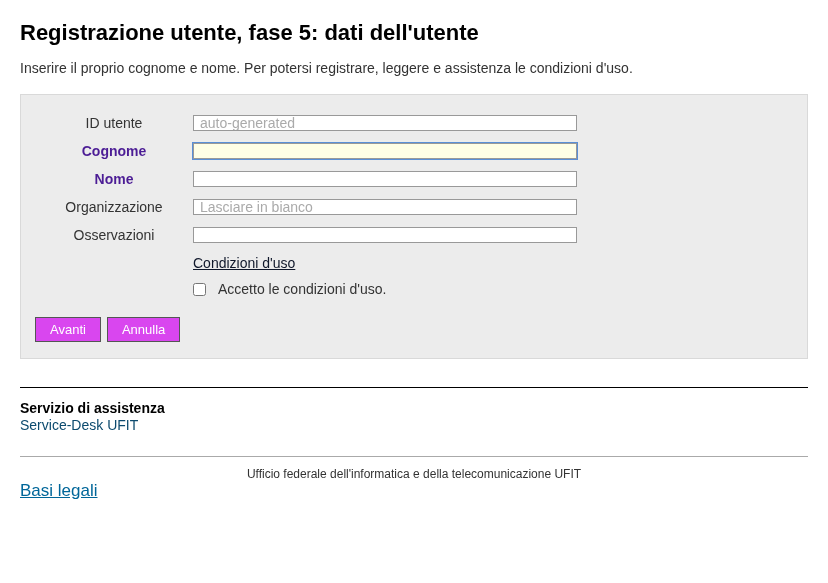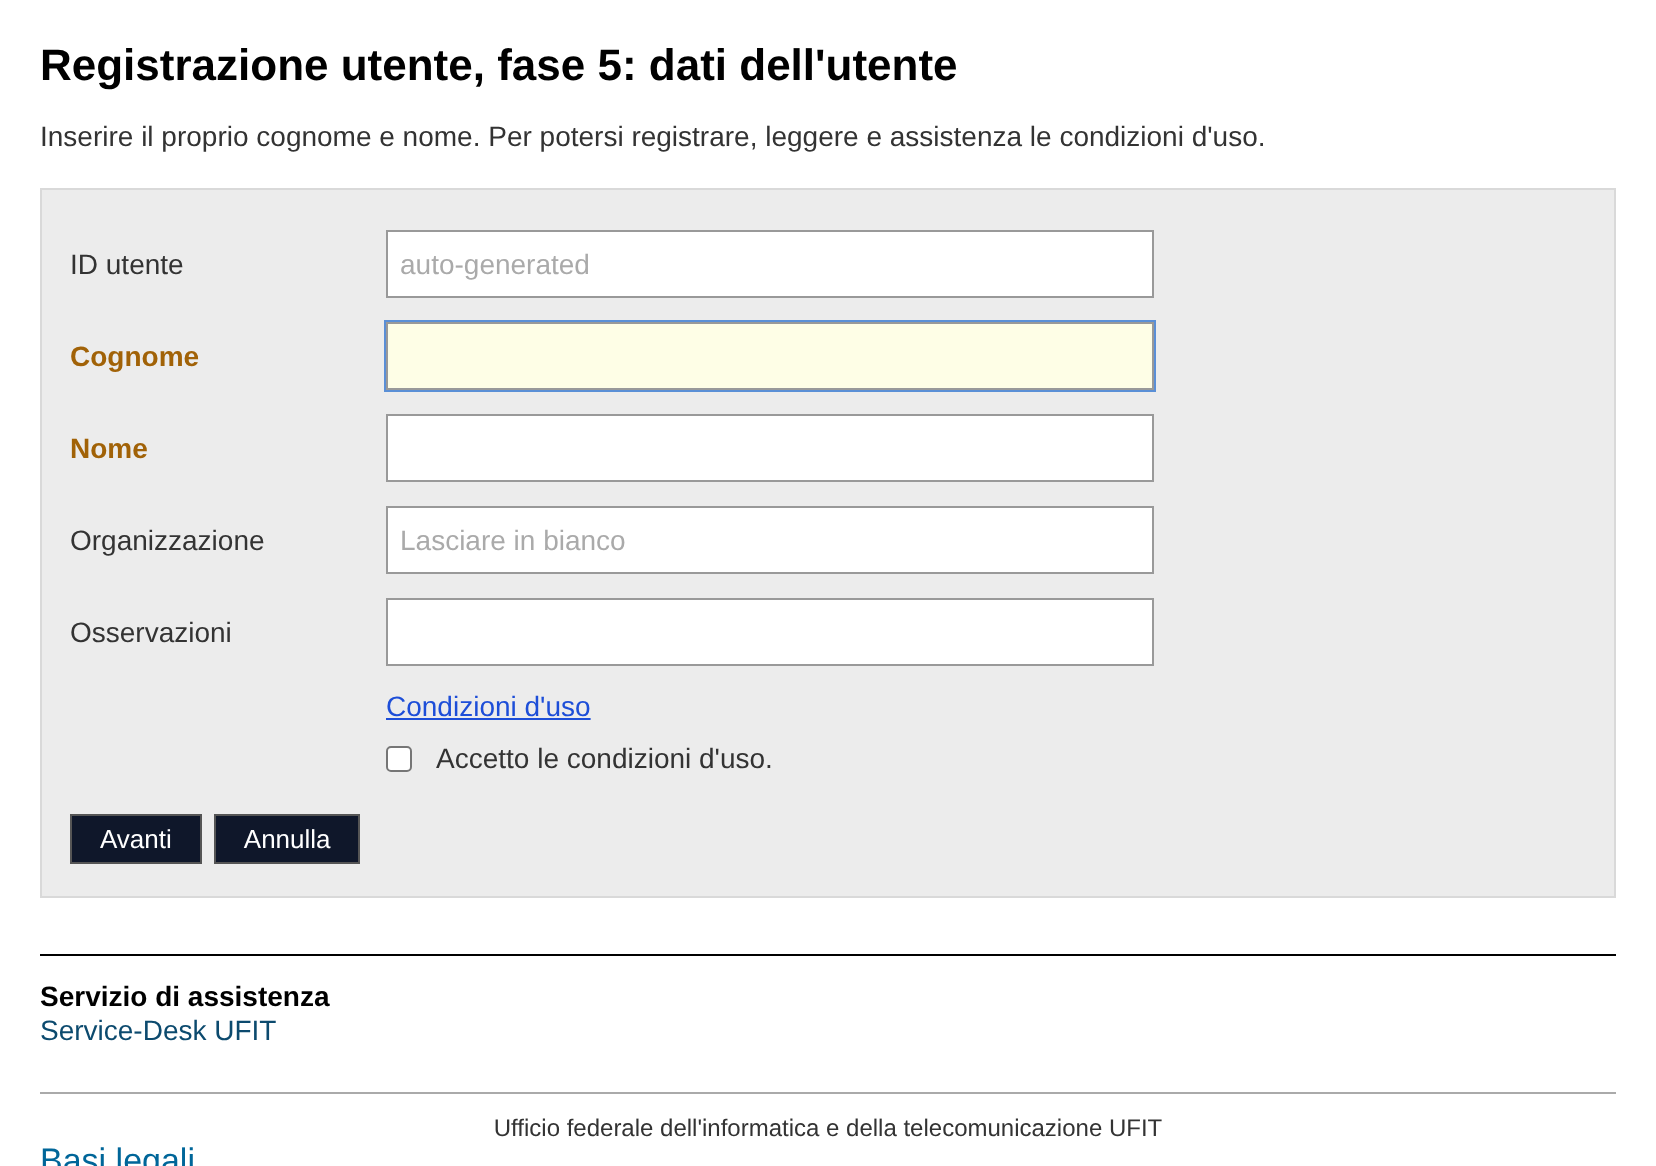--- a/index.html
+++ b/index.html
@@ -32,48 +32,49 @@
   }
   .form-row {
     display: flex;
     align-items: center;
     margin-bottom: 12px;
   }
   .form-label {
     width: 158px;
     font-size: 14px;
     color: #333;
+    text-align: center;
   }
   .form-label.required {
     font-weight: bold;
-    color: #a16207;
+    color: #4c1d95;
   }
   .form-input {
     width: 384px;
-    height: 34px;
+    height: 16px;
     padding: 2px 6px;
     font-size: 14px;
     border: 1px solid #999;
     background: #fff;
     color: #333;
   }
   .form-input.focused {
     background: #fefee6;
     outline: 1px solid #5a8fd6;
   }
   .form-input::placeholder {
     color: #aaa;
   }
   .link-row {
     margin-left: 158px;
     margin-top: 6px;
     margin-bottom: 10px;
   }
   .link-row a {
-    color: #1d4ed8;
+    color: #0f172a;
     font-size: 14px;
   }
   .checkbox-row {
     margin-left: 158px;
     display: flex;
     align-items: center;
     margin-bottom: 20px;
   }
   .checkbox-row input[type="checkbox"] {
     width: 13px;
@@ -83,21 +84,21 @@
   .checkbox-row label {
     font-size: 14px;
     color: #333;
   }
   .button-row {
     display: flex;
     gap: 6px;
     margin-top: 18px;
   }
   .btn {
-    background: #0f172a;
+    background: #d946ef;
     color: #fff;
     border: 1px solid #555;
     padding: 4px 14px;
     font-size: 13px;
     cursor: pointer;
   }
   hr.sep {
     border: none;
     border-top: 1px solid #000;
     margin: 28px 0 12px 0;

